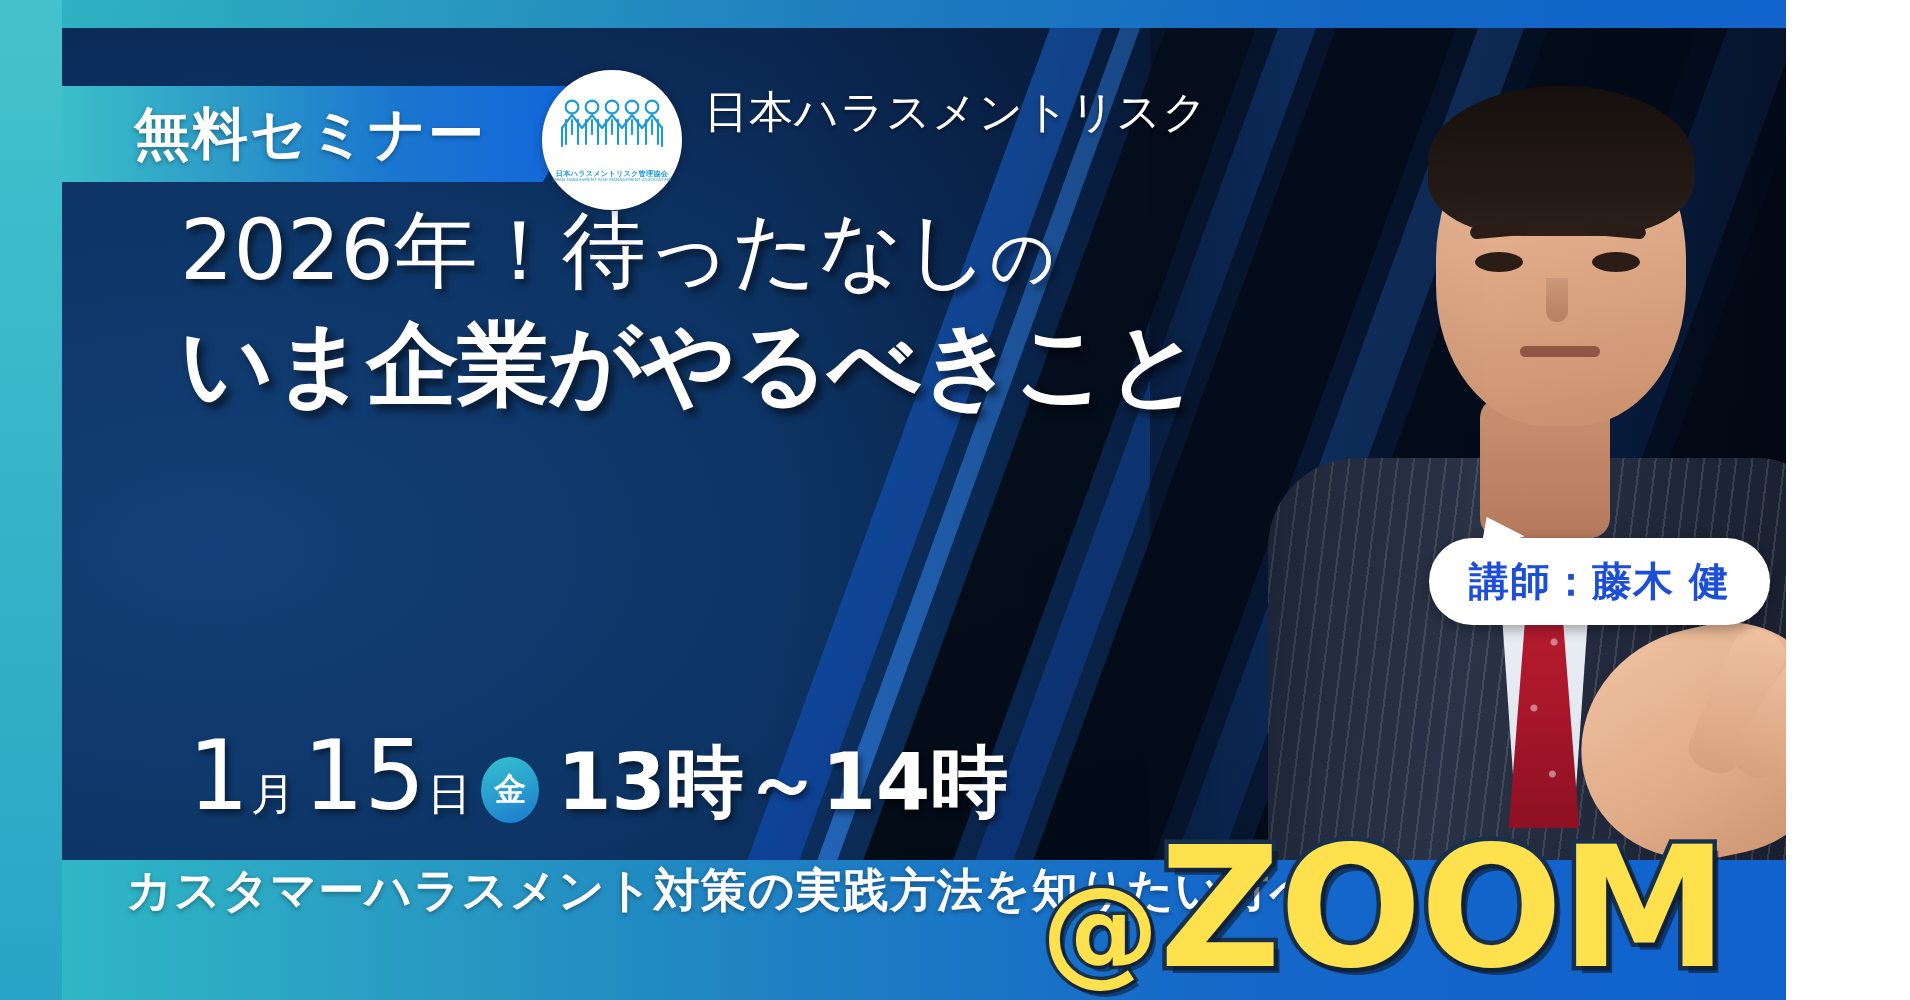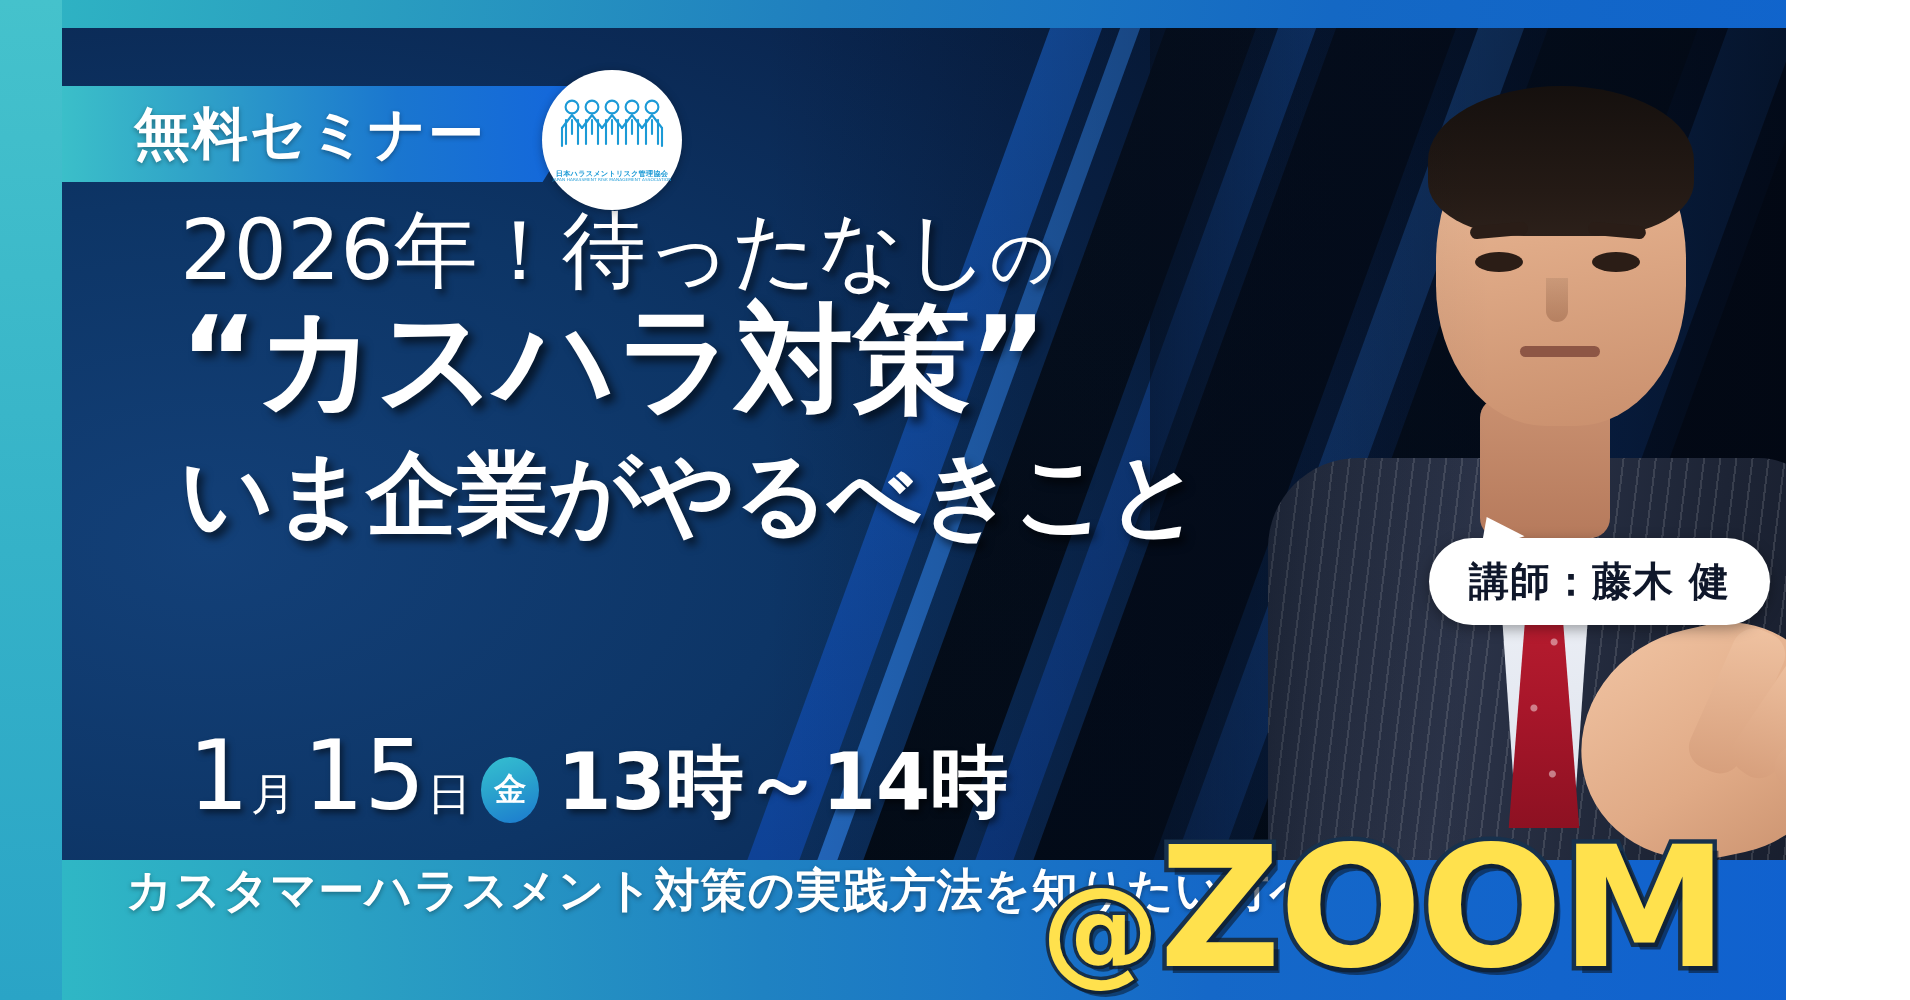--- a/index.html
+++ b/index.html
@@ -163,21 +163,21 @@
   #speaker::after{content:"";position:absolute;inset:0;
     background:linear-gradient(90deg,rgba(4,12,26,.55) 0%,rgba(4,12,26,.08) 22%,rgba(4,12,26,0) 45%);
     pointer-events:none;}
 
   
   #name-bubble{
     position:absolute;right:140px;top:510px;z-index:14;
     background:#fff;border-radius:44px;padding:16px 40px;
     box-shadow:0 4px 14px rgba(0,0,0,.35);
   }
-  #name-bubble .ntxt{color:#0f172a;font-size:40px;font-weight:700;letter-spacing:1px;white-space:nowrap;}
+  #name-bubble .ntxt{color:#1d4ed8;font-size:40px;font-weight:700;letter-spacing:1px;white-space:nowrap;}
   #name-bubble::after{
     content:"";position:absolute;left:46px;top:-24px;width:0;height:0;
     border-left:16px solid transparent;border-right:30px solid transparent;
     border-bottom:30px solid #fff;transform:rotate(-18deg);
   }
 
   
   #left-rail{position:absolute;left:0;top:0;width:62px;height:1000px;
     background:linear-gradient(180deg,#45c2cc 0%,#35b2c8 55%,#2aa4c6 100%);z-index:3;}
 </style>
@@ -248,28 +248,28 @@
               <path d="M66 22 L66 46 M78 22 L78 46 M72 22 L72 36"></path>
               <path d="M86 22 L86 46 M98 22 L98 46 M92 22 L92 36"></path>
               <path d="M2 30 L2 48 M102 30 L102 48"></path>
             </g>
           </svg>
         </span>
         <div class="logo-jp">日本ハラスメントリスク管理協会</div>
         <div class="logo-en">JAPAN HARASSMENT RISK MANAGEMENT ASSOCIATION</div>
       </div>
       <div id="org-text">
+        <div>日本ハラスメントリスク</div>
       </div>
     </div>
 
     <div id="headline">
       <div class="h-line1">
         <span>2026年！待ったなし</span><span class="small">の</span>
       </div>
-      <div class="h-line2">“カスハラ対策”</div>
       <div class="h-line3">いま企業がやるべきこと</div>
     </div>
 
     <div id="date-row">
       <span class="d-num">1</span>
       <span class="d-unit">月</span>
       <span class="d-num" style="margin-left:8px;">15</span>
       <span class="d-unit">日</span>
       <span class="d-day-circle">金</span>
       <span class="d-time">13時～14時</span>

